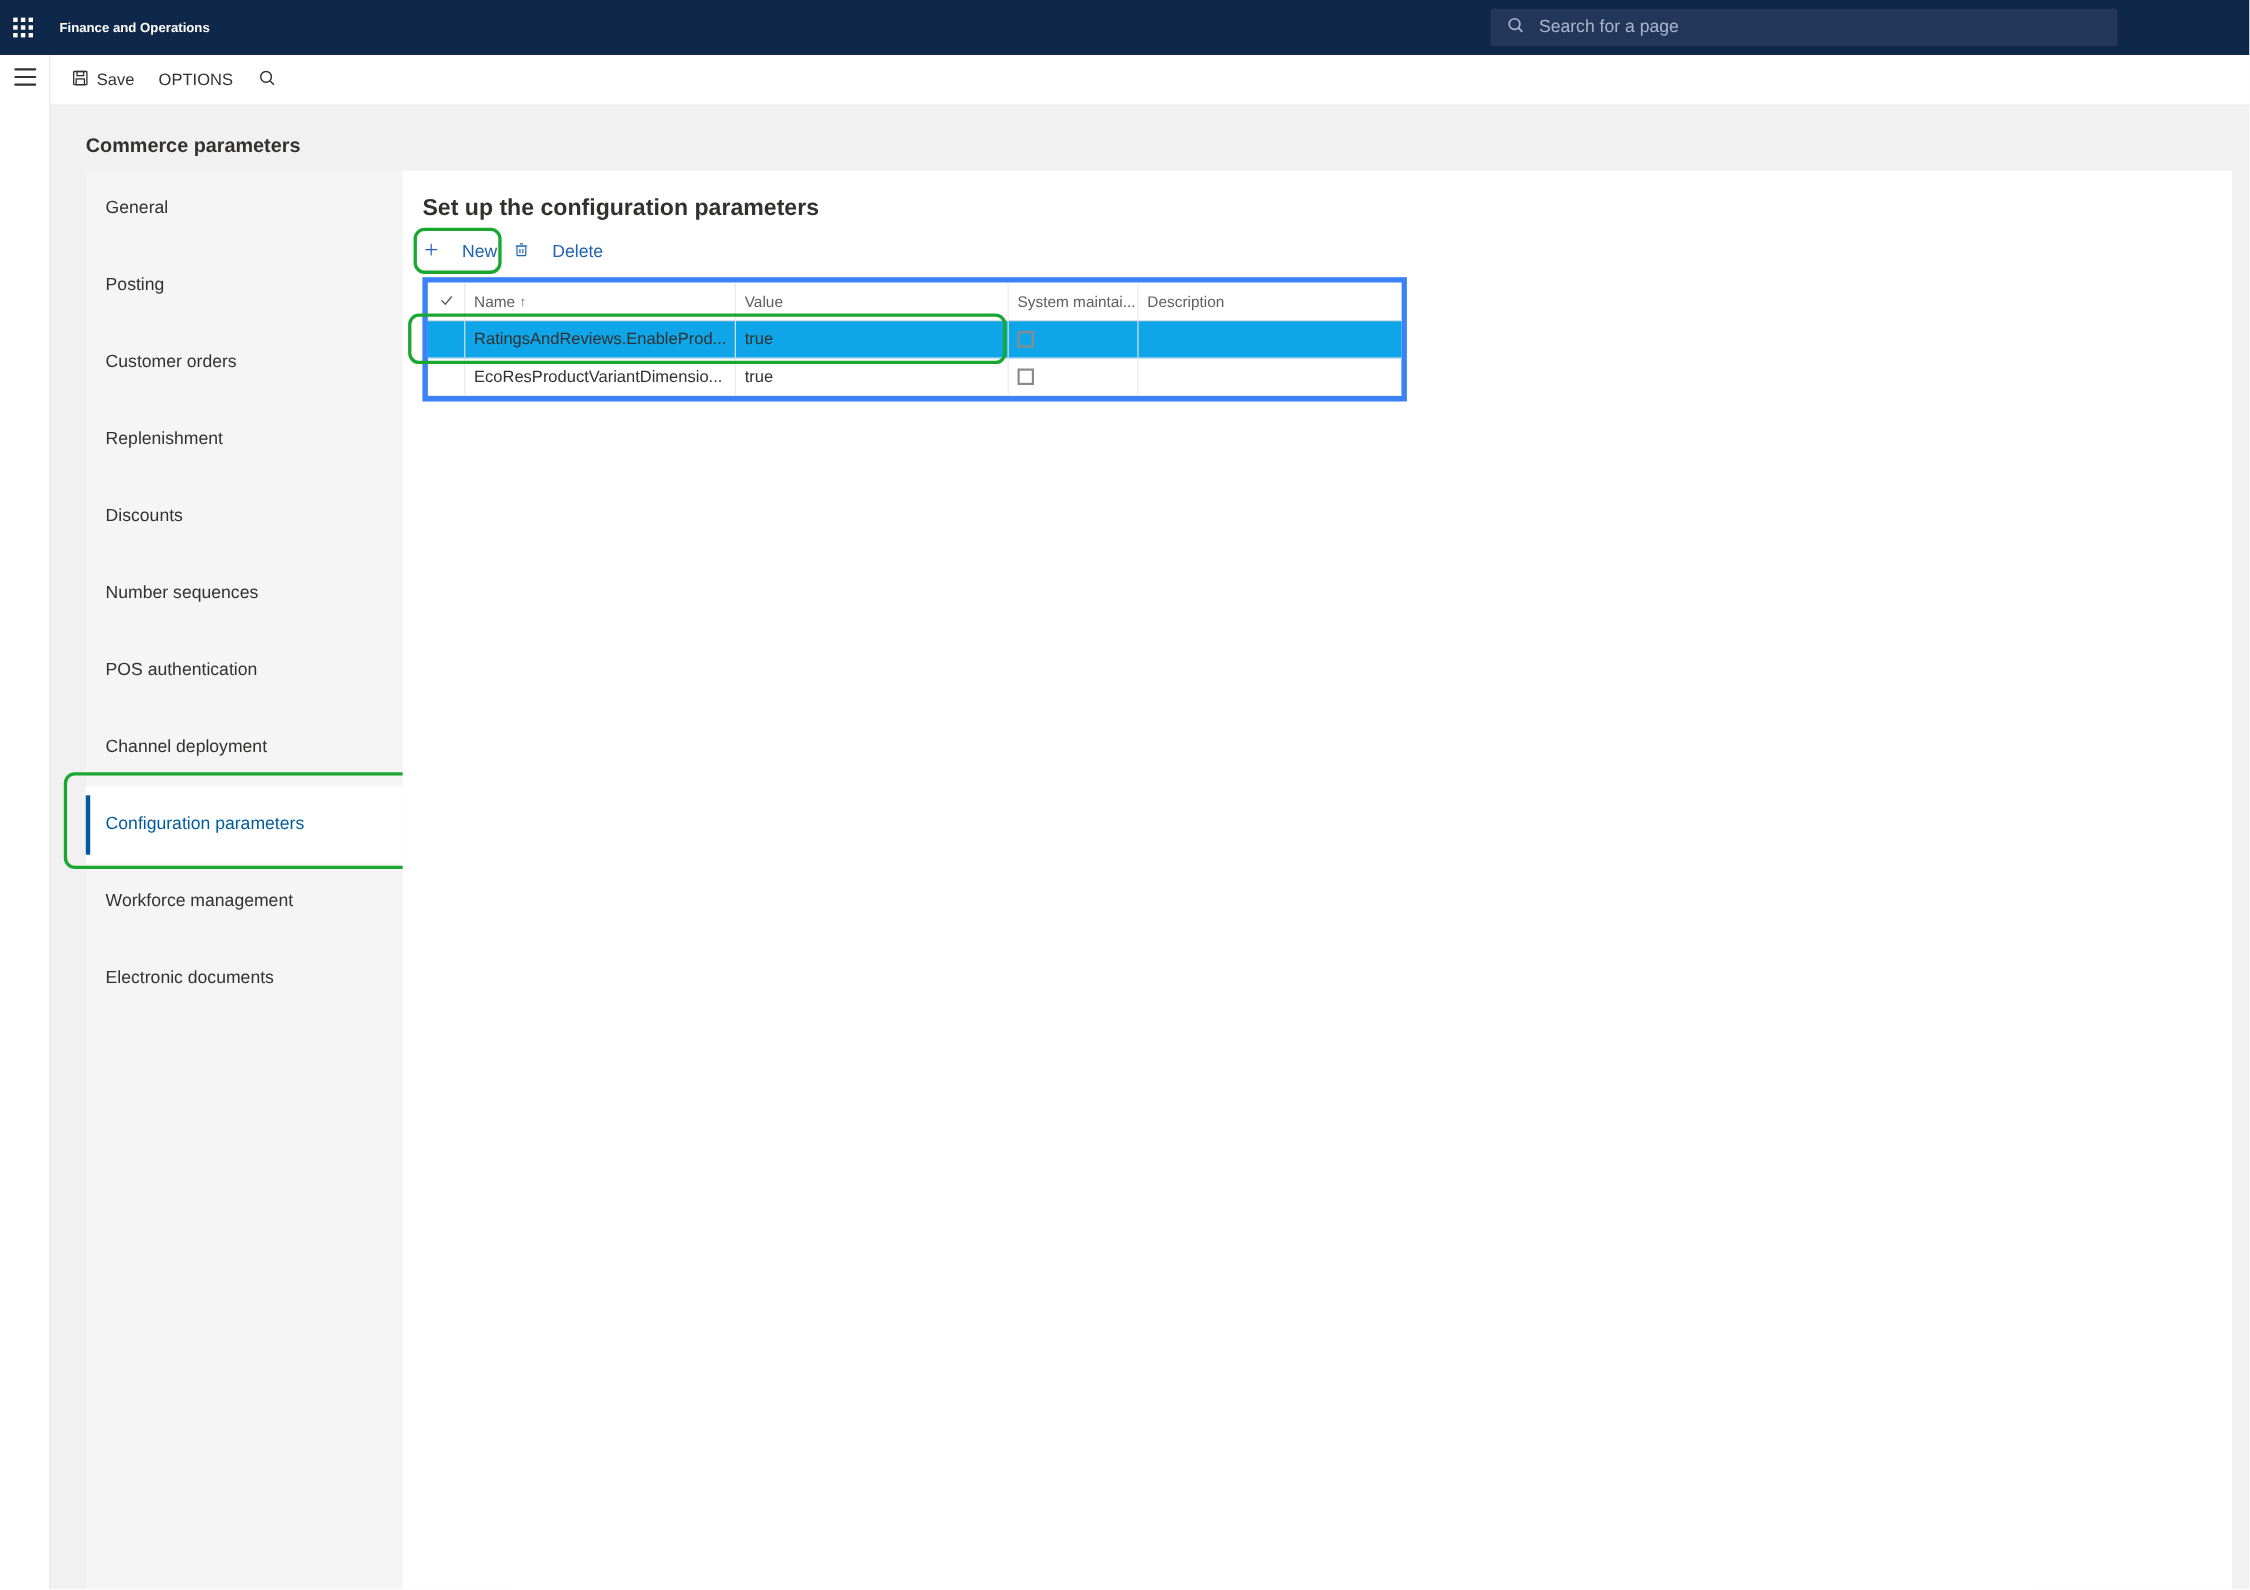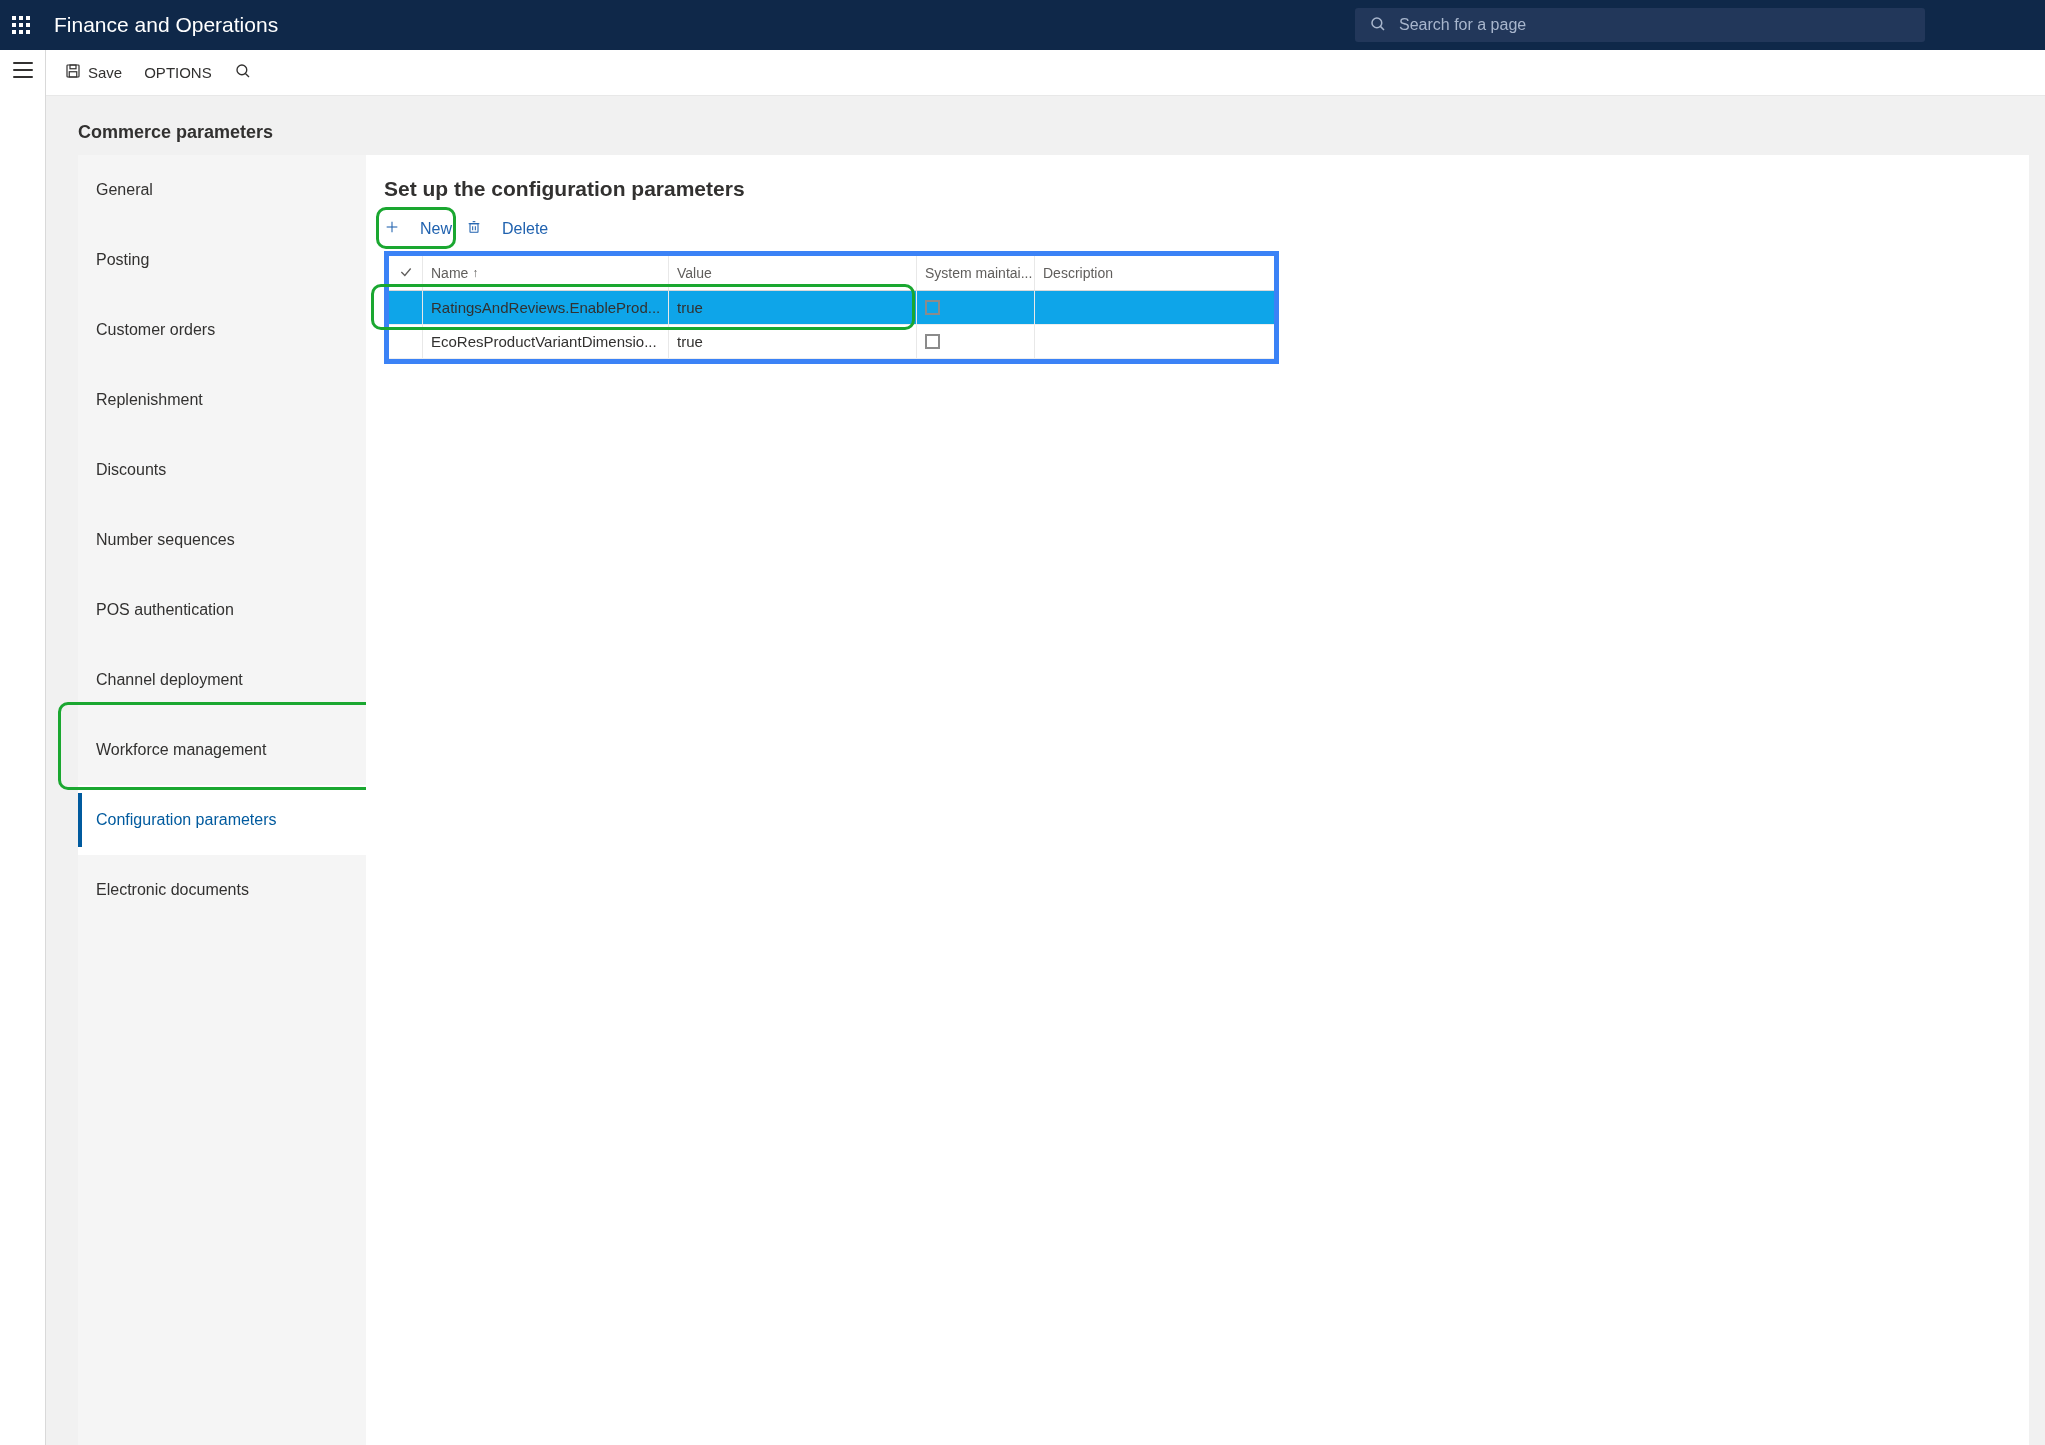--- a/index.html
+++ b/index.html
@@ -3,21 +3,21 @@
 <meta charset="utf-8">
 <style>
   * { box-sizing: border-box; margin: 0; padding: 0; }
   html, body { height: 100%; font-family: "Segoe UI", Arial, sans-serif; font-size: 15px; color: #323130; }
   body { display: flex; flex-direction: column; }
 
   
   .topbar { height: 50px; background: #0f2849; color: #fff; display: flex; align-items: center; padding: 0 12px; }
   .waffle { width: 18px; height: 18px; display: grid; grid-template-columns: repeat(3,4px); grid-template-rows: repeat(3,4px); gap: 3px; margin-right: 24px; cursor: pointer; }
   .waffle span { background: #fff; width: 4px; height: 4px; display: block; }
-  .app-title { font-size: 21px; font-weight: 400; }
+  .app-title { font-size: 12px; font-weight: 700; }
   .search-wrap { margin-left: auto; margin-right: 108px; }
   .search-box { display: flex; align-items: center; width: 570px; height: 34px; background: #22375a; border-radius: 3px; padding: 0 14px; }
   .search-box svg { width: 18px; height: 18px; flex-shrink: 0; }
   .search-box input { flex: 1; background: transparent; border: none; outline: none; color: #a8b6cd; font-size: 16px; margin-left: 12px; }
   .search-box input::placeholder { color: #a8b6cd; }
 
   
   .body-row { flex: 1; display: flex; min-height: 0; }
   .rail { width: 46px; border-right: 1px solid #d9d9d9; background: #fff; display: flex; flex-direction: column; align-items: center; padding-top: 12px; }
   .hamburger { width: 20px; height: 16px; display: flex; flex-direction: column; justify-content: space-between; cursor: pointer; }
@@ -157,25 +157,25 @@
           </div>
         <div class="side-item">
             <span>Number sequences</span>
           </div>
         <div class="side-item">
             <span>POS authentication</span>
           </div>
         <div class="side-item">
             <span>Channel deployment</span>
           </div>
-        <div class="side-item">
-            <span>Workforce management</span>
-          </div>
         <div class="side-item selected">
             <span>Configuration parameters</span>
+          </div>
+        <div class="side-item">
+            <span>Workforce management</span>
           </div>
         <div class="side-item">
             <span>Electronic documents</span>
           </div>
 
         <div class="callout" style="left:-20px; top:547px; width:346px; height:88px;"></div>
       </div>
 
       <div class="main-panel">
         <div class="panel-title">Set up the configuration parameters</div>

